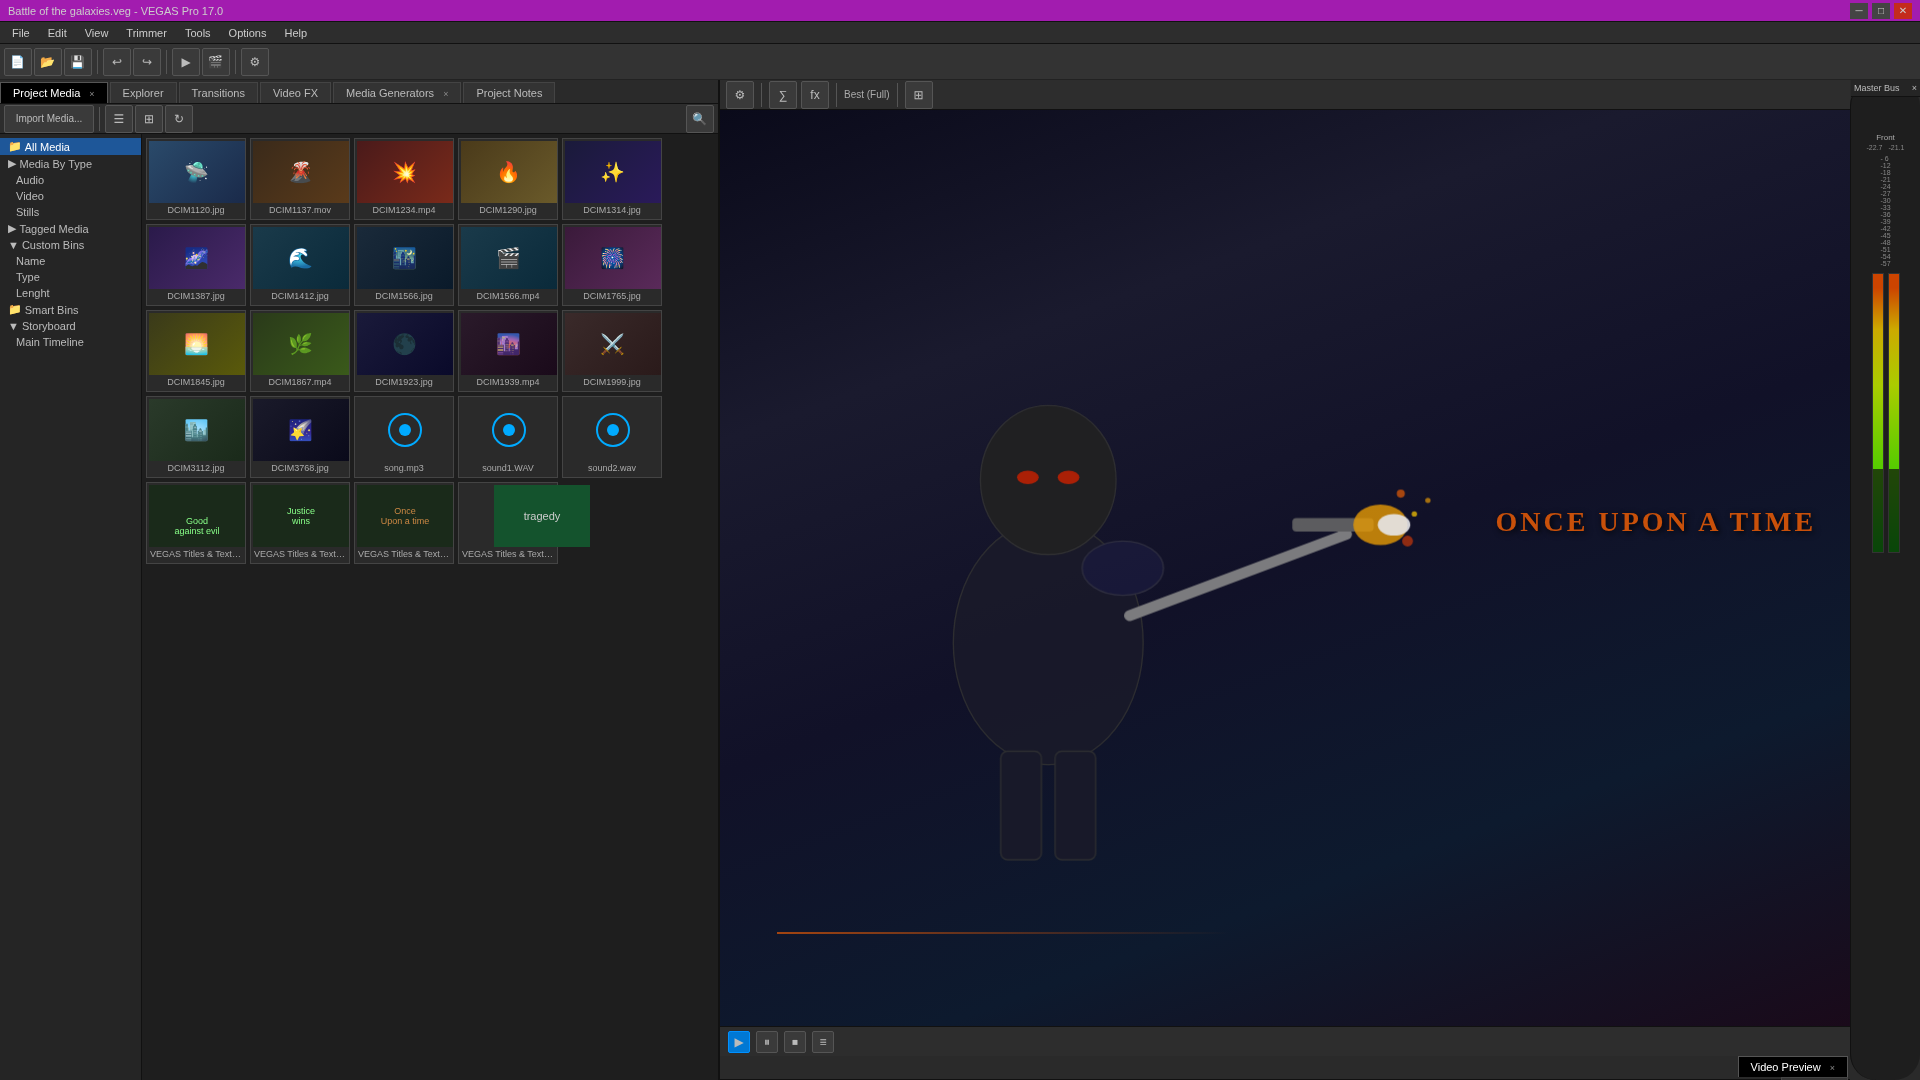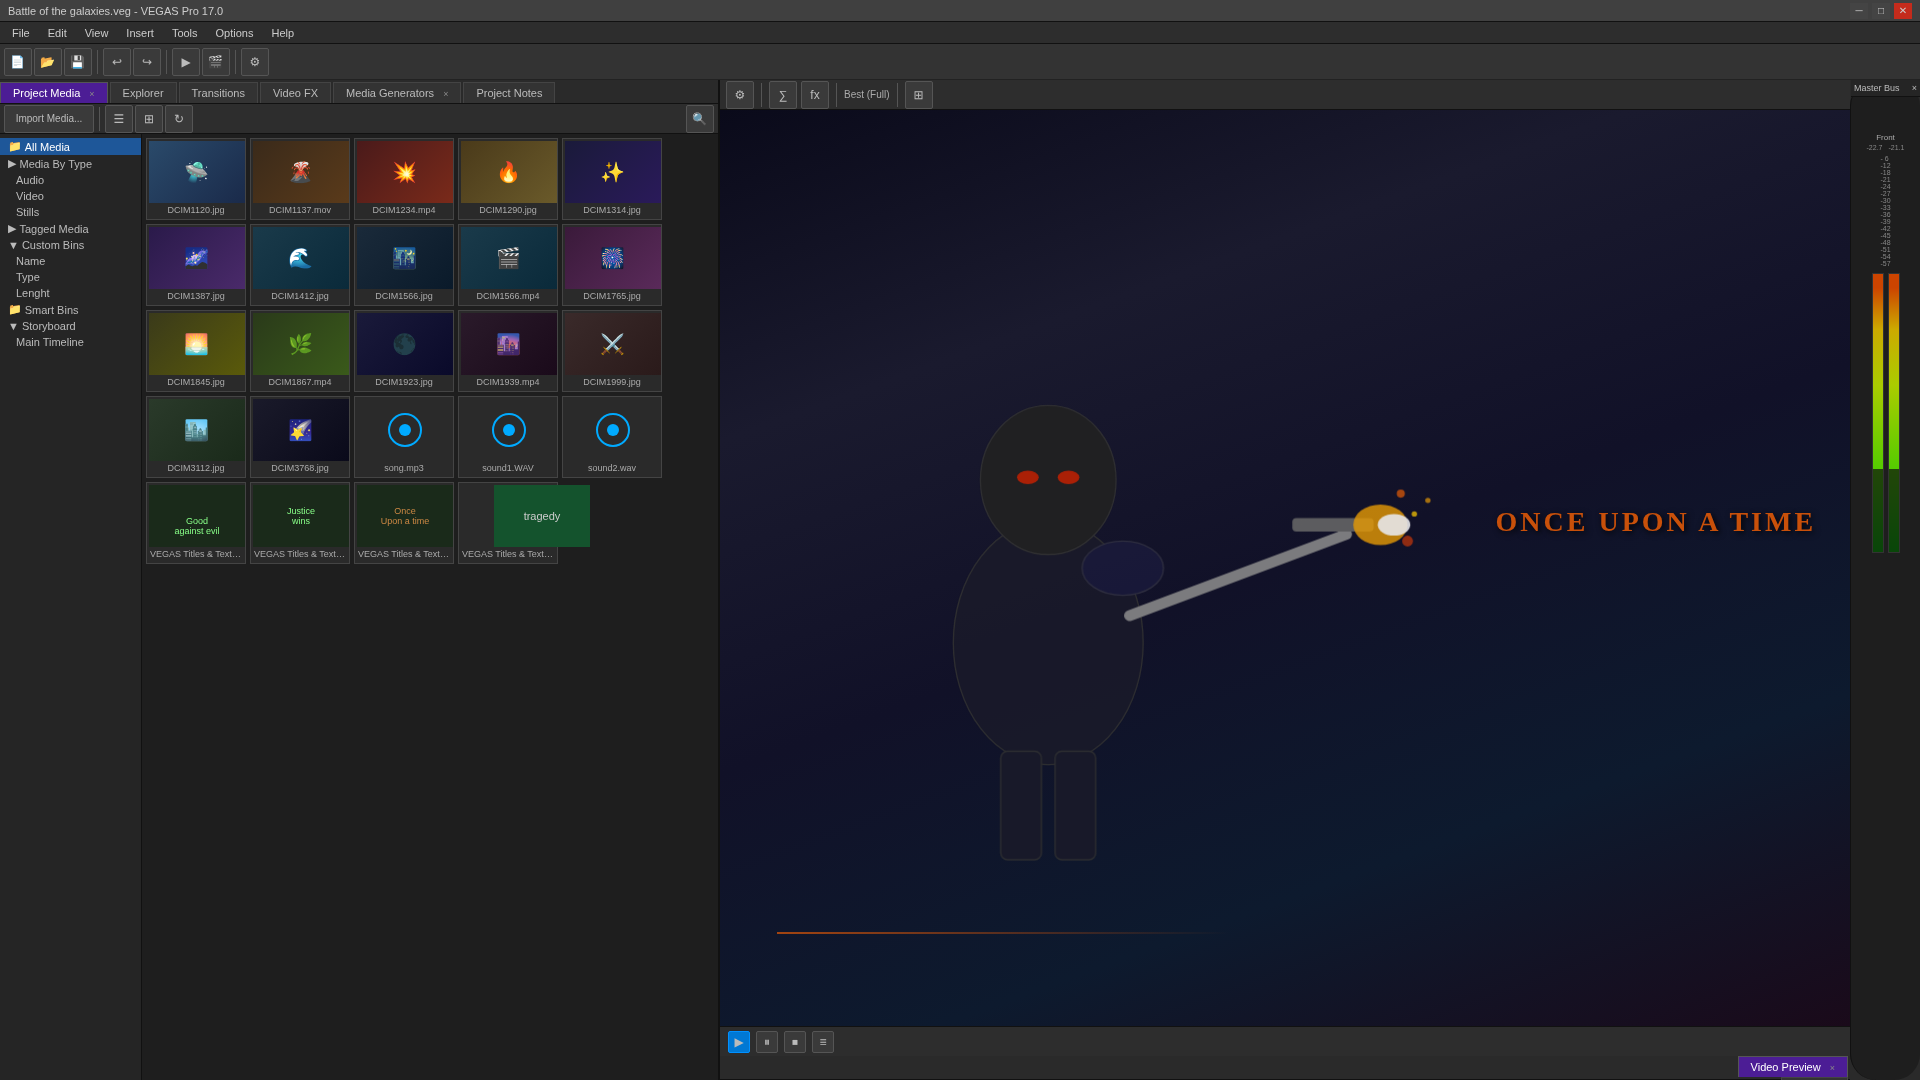--- a/index.html
+++ b/index.html
@@ -1,19 +1,19 @@
 <!DOCTYPE html>
 <html><head>
   <meta charset="utf-8">
   <style>
     * { box-sizing: border-box; margin: 0; padding: 0; }
     body { background: #2a2a2a; color: #ccc; font-family: 'Segoe UI', Arial, sans-serif; font-size: 11px; width: 1920px; height: 1080px; overflow: hidden; }
 
     
-    #titlebar { background: #404040; height: 22px; display: flex; align-items: center; justify-content: space-between; padding: 0 8px; border-bottom: 1px solid #111; }
+    #titlebar { background: #a21caf; height: 22px; display: flex; align-items: center; justify-content: space-between; padding: 0 8px; border-bottom: 1px solid #111; }
     #titlebar-controls { display: flex; gap: 4px; }
     .title-btn { width: 18px; height: 16px; background: #444; border: none; color: #ccc; font-size: 10px; cursor: pointer; display: flex; align-items: center; justify-content: center; }
     .title-btn.close { background: #c42b1c; }
 
     
     #menubar { background: #2d2d2d; height: 22px; display: flex; align-items: center; padding: 0 4px; border-bottom: 1px solid #111; gap: 2px; }
     .menu-item { padding: 2px 8px; color: #ccc; cursor: pointer; font-size: 11px; }
 
     
     #toolbar { background: #333; height: 36px; display: flex; align-items: center; padding: 0 4px; border-bottom: 1px solid #222; gap: 2px; }
@@ -44,21 +44,21 @@
     #right-panel { flex: 1; display: flex; flex-direction: column; background: #1a1a1a; }
     #preview-toolbar { background: #2d2d2d; height: 30px; display: flex; align-items: center; padding: 0 6px; border-bottom: 1px solid #111; gap: 4px; }
     #preview-area { flex: 1; background: #000; position: relative; display: flex; align-items: center; justify-content: center; overflow: hidden; }
     #preview-controls { background: #2d2d2d; height: 30px; display: flex; align-items: center; padding: 0 8px; gap: 6px; border-top: 1px solid #111; }
     #preview-info { background: #252525; padding: 4px 8px; font-size: 10px; color: #aaa; display: flex; gap: 20px; }
     .ctrl-btn { width: 22px; height: 22px; background: #3a3a3a; border: 1px solid #555; color: #bbb; font-size: 12px; cursor: pointer; display: flex; align-items: center; justify-content: center; border-radius: 2px; }
 
     
     #tabs-row { background: #2a2a2a; height: 24px; display: flex; align-items: flex-end; border-bottom: 1px solid #111; }
     .tab { padding: 4px 12px; background: #333; border: 1px solid #444; border-bottom: none; color: #bbb; cursor: pointer; font-size: 11px; margin-right: 2px; }
-    .tab.active { background: #4c1d95; border-color: #555; color: #fff; }
+    .tab.active { background: #000000; border-color: #555; color: #fff; }
     .tab-close { font-size: 9px; color: #888; margin-left: 6px; cursor: pointer; }
 
     
     #preview-scene { width: 100%; height: 100%; position: relative; background: linear-gradient(135deg, #1a1a2e 0%, #16213e 30%, #0f3460 60%, #533483 100%); }
 
     
     ::-webkit-scrollbar { width: 8px; height: 8px; }
     ::-webkit-scrollbar-track { background: #1a1a1a; }
     ::-webkit-scrollbar-thumb { background: #555; border-radius: 2px; }
 
@@ -75,21 +75,21 @@
     <button class="title-btn">─</button>
     <button class="title-btn">□</button>
     <button class="title-btn close">✕</button>
   </div>
 </div>
 
 <div id="menubar">
   <span class="menu-item">File</span>
   <span class="menu-item">Edit</span>
   <span class="menu-item">View</span>
-  <span class="menu-item">Insert</span>
+  <span class="menu-item">Trimmer</span>
   <span class="menu-item">Tools</span>
   <span class="menu-item">Options</span>
   <span class="menu-item">Help</span>
 </div>
 
 <div id="toolbar">
   <button class="tb-btn">📄</button>
   <button class="tb-btn">📂</button>
   <button class="tb-btn">💾</button>
   <div class="tb-separator"></div>

